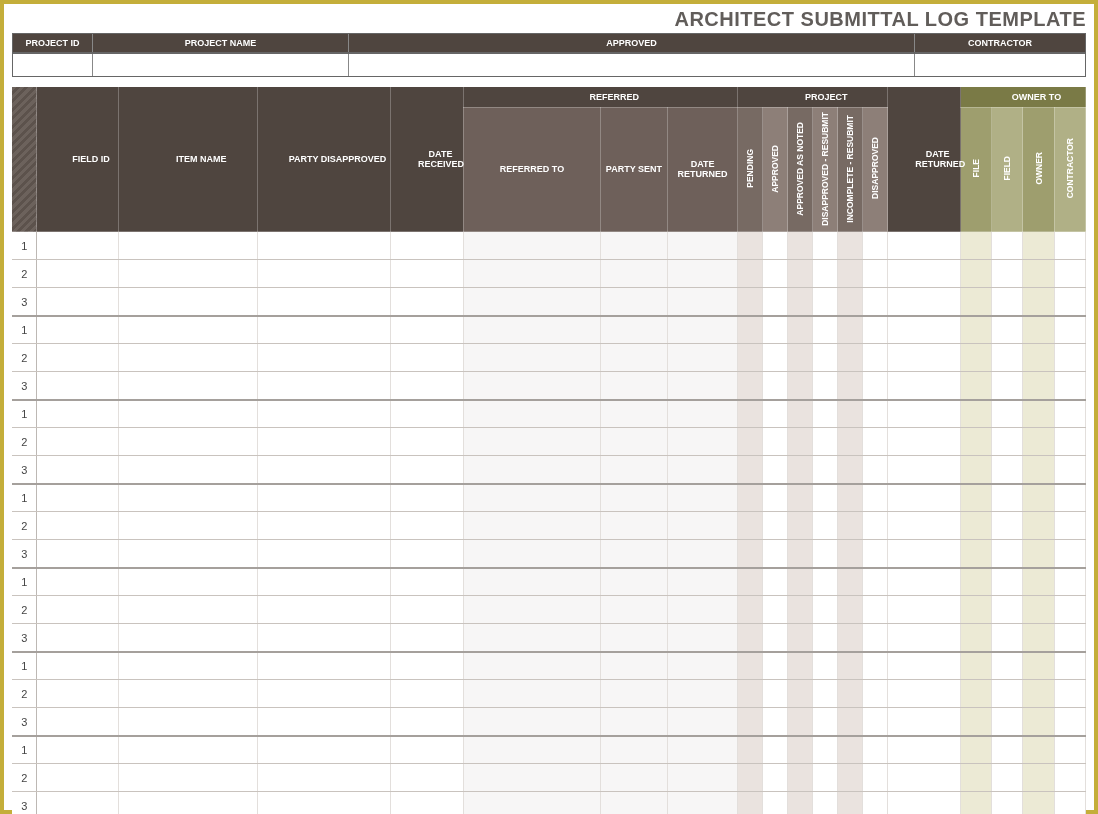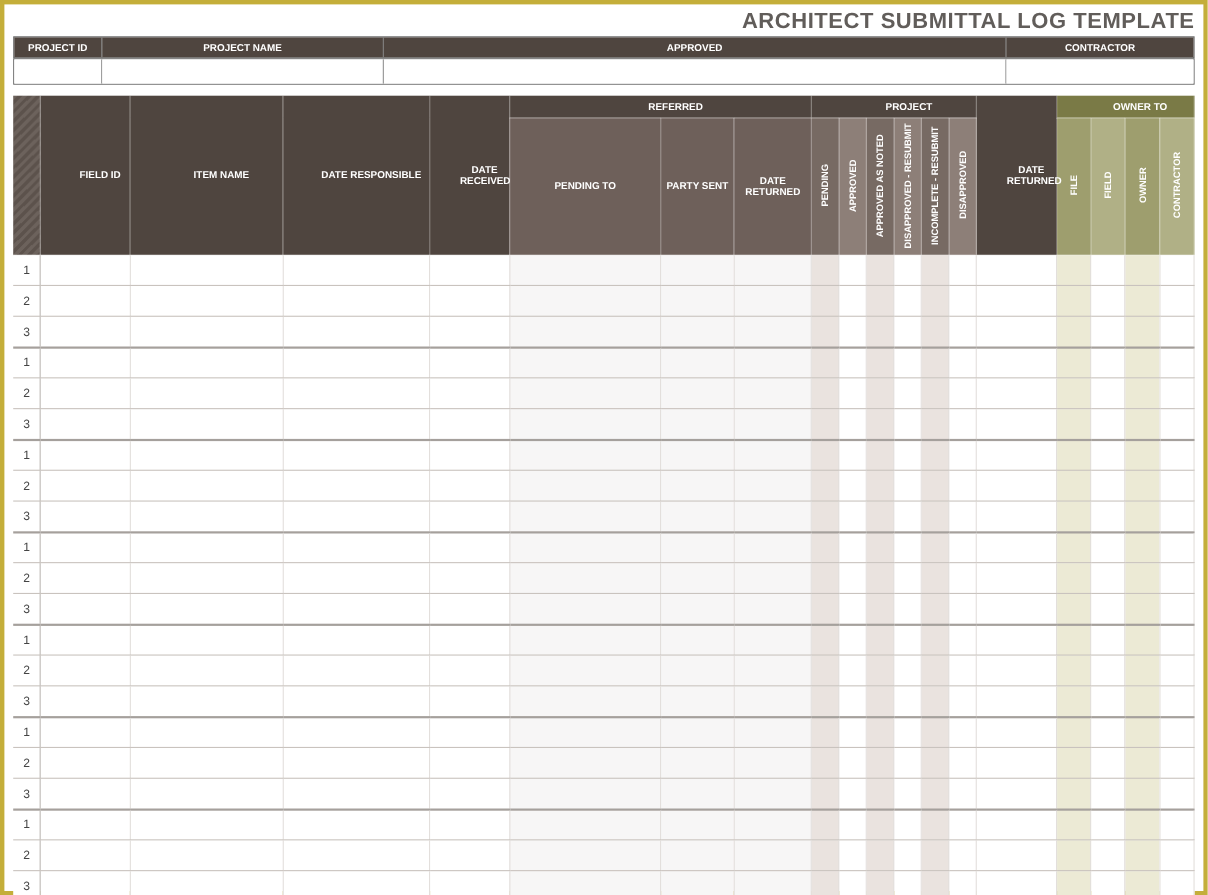--- a/index.html
+++ b/index.html
@@ -152,29 +152,29 @@
         <col class="c-copy">
           <col class="c-copy">
           <col class="c-copy">
           <col class="c-copy">
       </colgroup>
       <thead>
         <tr class="h-top">
           <th rowspan="2" class="hatched"></th>
           <th rowspan="2" class="dark">FIELD ID</th>
           <th rowspan="2" class="dark">ITEM NAME</th>
-          <th rowspan="2" class="dark">DATE RESPONSIBLE</th>
+          <th rowspan="2" class="dark">PARTY DISAPPROVED</th>
           <th rowspan="2" class="dark">DATE RECEIVED</th>
           <th colspan="3" class="dark">REFERRED</th>
           <th colspan="6" class="dark">PROJECT</th>
           <th rowspan="2" class="dark">DATE RETURNED</th>
           <th colspan="4" class="olive-dark">OWNER TO</th>
         </tr>
         <tr class="h-sub">
-          <th class="med">PENDING TO</th>
+          <th class="med">REFERRED TO</th>
           <th class="med">PARTY SENT</th>
           <th class="med">DATE RETURNED</th>
           <th class="st-a"><span class="vtext">PENDING</span></th>
           <th class="st-b"><span class="vtext">APPROVED</span></th>
           <th class="st-a"><span class="vtext">APPROVED AS NOTED</span></th>
           <th class="st-b"><span class="vtext">DISAPPROVED - RESUBMIT</span></th>
           <th class="st-a"><span class="vtext">INCOMPLETE - RESUBMIT</span></th>
           <th class="st-b"><span class="vtext">DISAPPROVED</span></th>
           <th class="olive-a"><span class="vtext">FILE</span></th>
           <th class="olive-b"><span class="vtext">FIELD</span></th>

